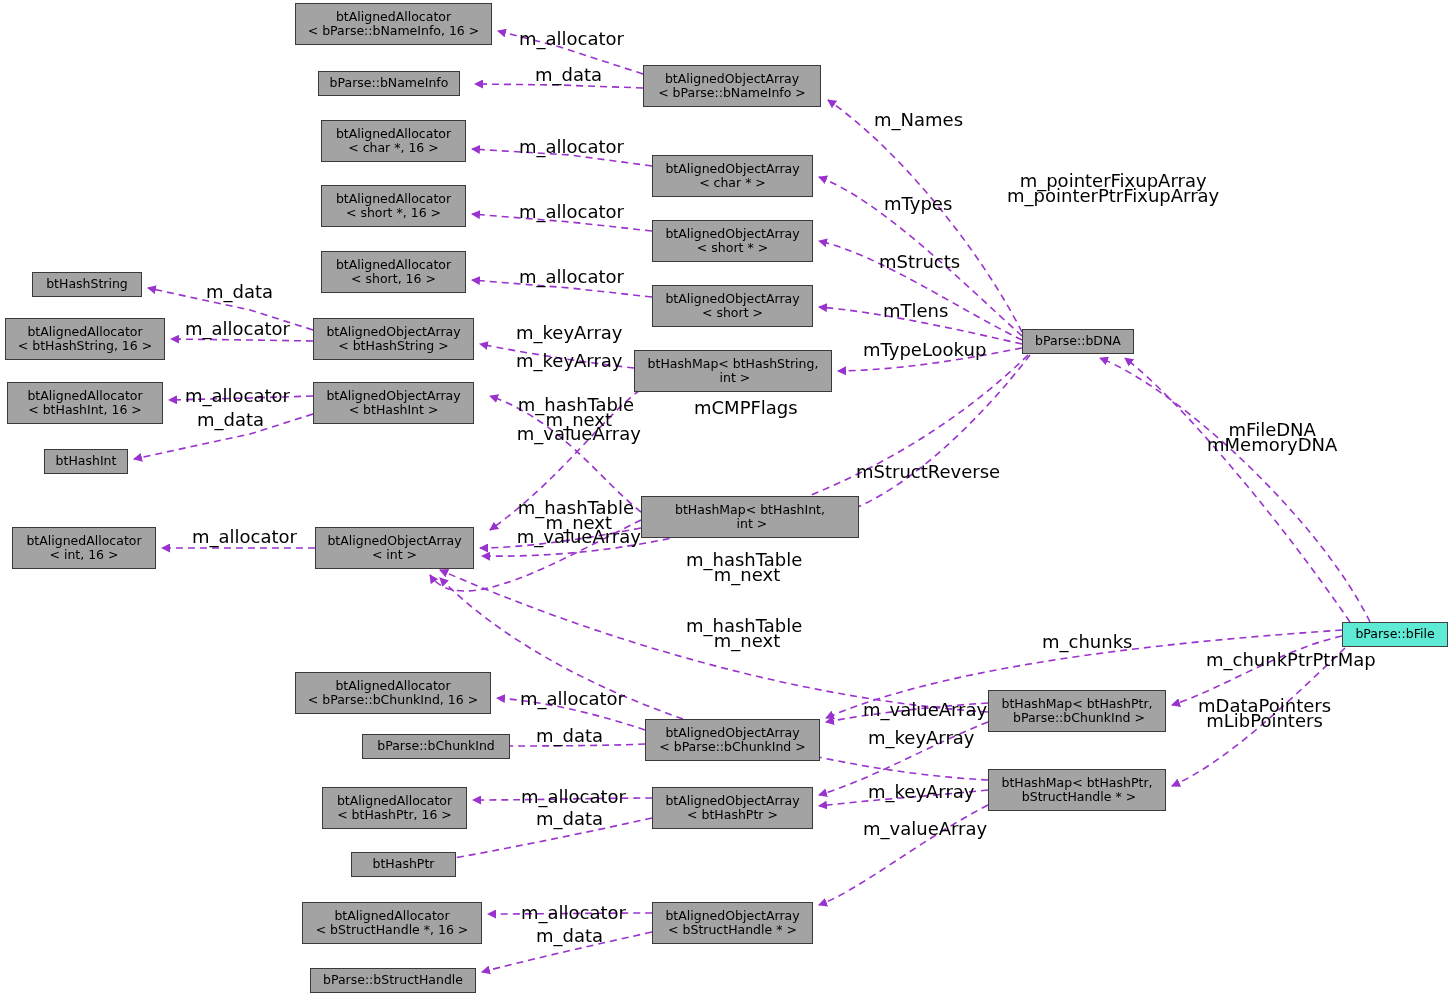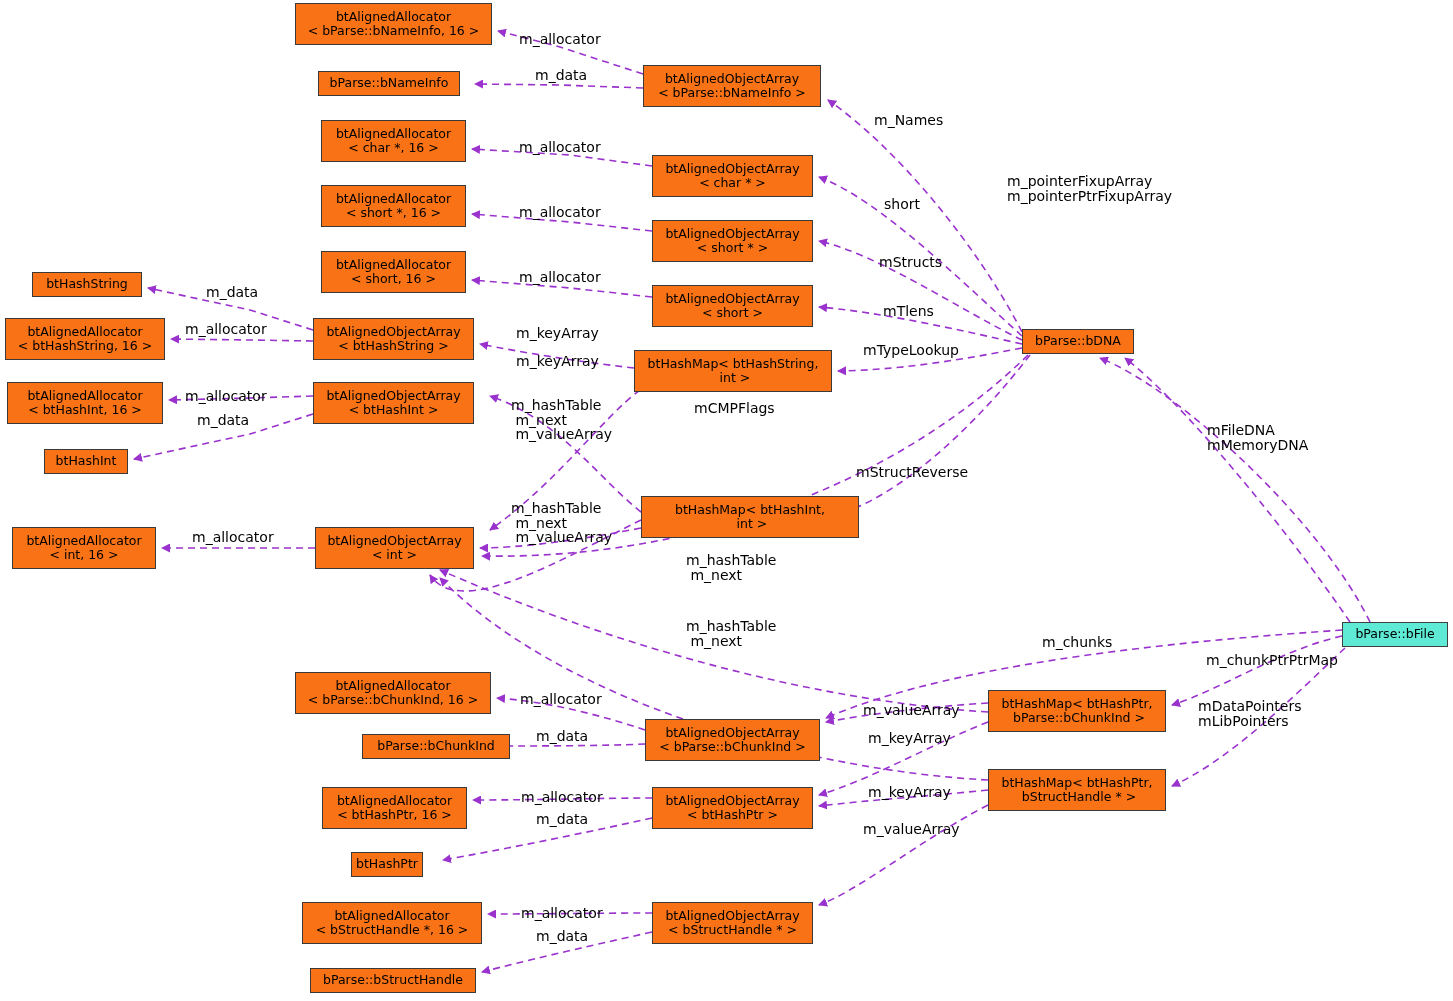--- a/index.html
+++ b/index.html
@@ -8,40 +8,41 @@
     width:1453px;height:1001px;
     background:#ffffff;
     font-family:"DejaVu Sans","Liberation Sans",sans-serif;
     overflow:hidden;
   }
   svg.edges{position:absolute;left:0;top:0;width:1453px;height:1001px;pointer-events:none;}
   .node{
     position:absolute;
     box-sizing:border-box;
     border:1px solid #404040;
-    background:#f97316;
+    background:#a3a3a3;
     color:#000000;
     font-size:12.5px;
     line-height:14.5px;
     text-align:center;
     display:flex;
     align-items:center;
     justify-content:center;
     white-space:pre;
     padding:2px 4px;
     letter-spacing:0px;
   }
   .node.thick{border-width:1.4px;border-color:#3a3a3a;}
   .node.highlight{background:#5eead4;border:1.4px solid #404040;}
   .edgelabel{
     position:absolute;
-    font-size:14px;
+    font-size:18px;
     line-height:14.5px;
     color:#000000;
     white-space:pre;
+    text-align:center;
     background:transparent;
   }
 </style>
 </head>
 <body>
 
 <div id="canvas">
 
   <svg class="edges" viewBox="0 0 1453 1001">
     <defs>
@@ -135,36 +136,36 @@
       <div class="node thick" style="left: 645px; top: 719px; width: 175px; height: 42px;">btAlignedObjectArray
 &lt; bParse::bChunkInd &gt;</div>
       <div class="node thick" style="left: 988px; top: 690px; width: 178px; height: 42px;">btHashMap&lt; btHashPtr,
  bParse::bChunkInd &gt;</div>
       <div class="node thick" style="left: 322px; top: 787px; width: 145px; height: 42px;">btAlignedAllocator
 &lt; btHashPtr, 16 &gt;</div>
       <div class="node thick" style="left: 652px; top: 787px; width: 161px; height: 42px;">btAlignedObjectArray
 &lt; btHashPtr &gt;</div>
       <div class="node thick" style="left: 988px; top: 769px; width: 178px; height: 42px;">btHashMap&lt; btHashPtr,
  bStructHandle * &gt;</div>
-      <div class="node thick" style="left: 351px; top: 852px; width: 72px; height: 25px;">btHashPtr</div>
+      <div class="node thick" style="left: 351px; top: 852px; width: 105px; height: 25px;">btHashPtr</div>
       <div class="node thick" style="left: 302px; top: 902px; width: 180px; height: 42px;">btAlignedAllocator
 &lt; bStructHandle *, 16 &gt;</div>
       <div class="node thick" style="left: 652px; top: 902px; width: 161px; height: 42px;">btAlignedObjectArray
 &lt; bStructHandle * &gt;</div>
       <div class="node thick" style="left: 310px; top: 968px; width: 166px; height: 25px;">bParse::bStructHandle</div>
       <div class="node thick highlight" style="left: 1342px; top: 622px; width: 106px; height: 25px;">bParse::bFile</div>
     </div>
   <div id="label-layer">
       <div class="edgelabel" style="left: 519px; top: 32px;">m_allocator</div>
       <div class="edgelabel" style="left: 535px; top: 68px;">m_data</div>
       <div class="edgelabel" style="left: 874px; top: 113px;">m_Names</div>
       <div class="edgelabel" style="left: 1007px; top: 174px;">m_pointerFixupArray
 m_pointerPtrFixupArray</div>
       <div class="edgelabel" style="left: 519px; top: 140px;">m_allocator</div>
-      <div class="edgelabel" style="left: 884px; top: 197px;">short</div>
+      <div class="edgelabel" style="left: 884px; top: 197px;">mTypes</div>
       <div class="edgelabel" style="left: 519px; top: 205px;">m_allocator</div>
       <div class="edgelabel" style="left: 879px; top: 255px;">mStructs</div>
       <div class="edgelabel" style="left: 519px; top: 270px;">m_allocator</div>
       <div class="edgelabel" style="left: 206px; top: 285px;">m_data</div>
       <div class="edgelabel" style="left: 883px; top: 304px;">mTlens</div>
       <div class="edgelabel" style="left: 185px; top: 322px;">m_allocator</div>
       <div class="edgelabel" style="left: 516px; top: 326px;">m_keyArray</div>
       <div class="edgelabel" style="left: 863px; top: 343px;">mTypeLookup</div>
       <div class="edgelabel" style="left: 516px; top: 354px;">m_keyArray</div>
       <div class="edgelabel" style="left: 185px; top: 389px;">m_allocator</div>

